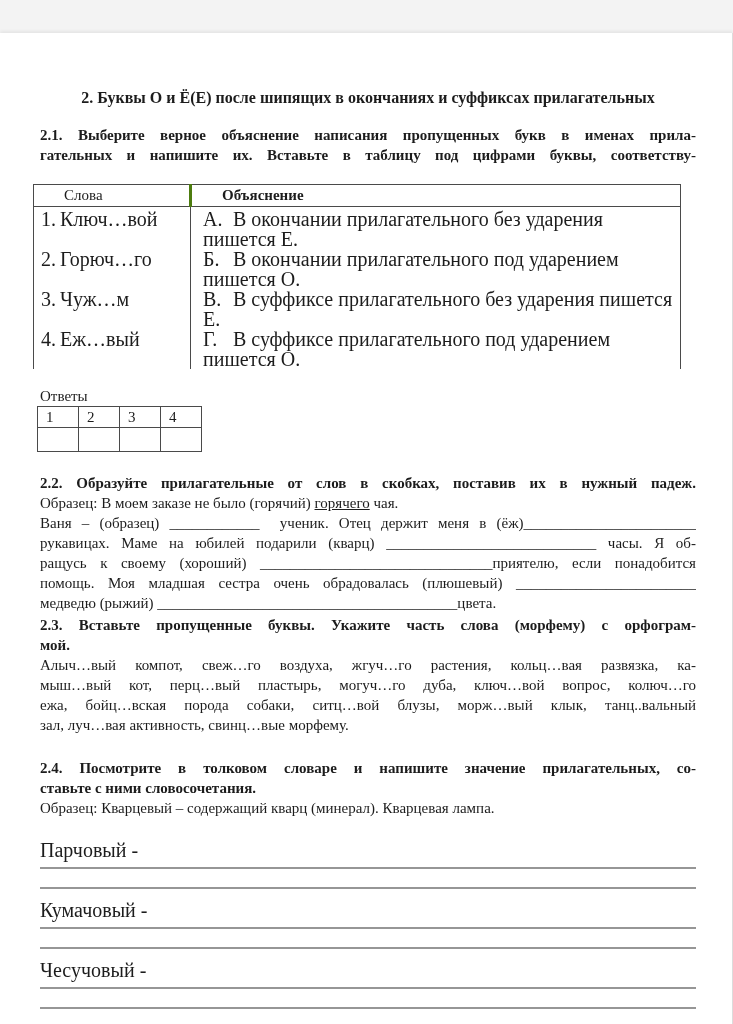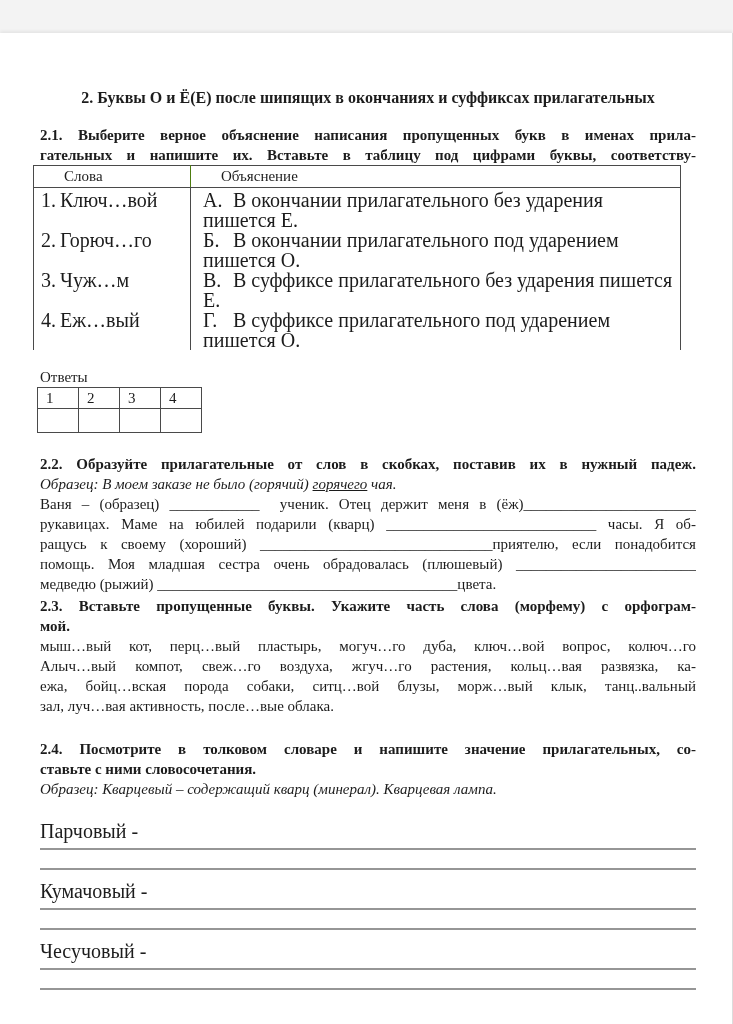--- a/index.html
+++ b/index.html
@@ -19,40 +19,40 @@
     box-shadow:0 -2px 3px rgba(0,0,0,0.06);
     padding:40px 36px 40px 40px;
   }
   .title {
     font-size:16px; font-weight:bold; text-align:center;
     line-height:21px; margin:14px;
   }
   .line  { font-size:15px; line-height:20px; height:20px; overflow:hidden; white-space:pre-wrap; }
   .j     { text-align:justify; text-align-last:justify; }
   .b     { font-weight:bold; }
-  .i     { font-style:italic; }
+  .i     { }
   .mt-s21      { margin-top:17px; }
   .mt-answers  { margin-top:19px; }
   .mt-s22      { margin-top:21px; }
   .mt-s23      { margin-top:2px; }
   .mt-s24      { margin-top:23px; }
 
   table { border-collapse:collapse; }
   .words-table {
-    margin:0 0 0 -7px; width:648px; table-layout:fixed;
+    margin:19px 0 0 -7px; width:648px; table-layout:fixed;
     font-size:15px;
     border:1px solid #4a4a4a; border-bottom:none;
   }
   .words-table col.c1 { width:157px; }
   .words-table th {
     font-weight:normal; text-align:left;
     border-bottom:1px solid #4a4a4a;
     padding:1px 0 2px 30px; height:18px;
   }
-  .words-table th.expl { border-left:1px solid #4d7c0f; }
+  .words-table th.expl { border-left:3px solid #4d7c0f;font-weight:bold; }
   .words-table td { padding:0 0 0 7px; height:20px; vertical-align:top; font-size:20px; line-height:20px; }
   .words-table td.expl { border-left:1px solid #4a4a4a; padding-left:12px; }
   .words-table tbody tr:first-child td { padding-top:2px; }
   .num    { display:inline-block; width:19px; }
   .letter { display:inline-block; width:30px; }
 
   .answers-label { font-size:15px; line-height:17px; }
   .answers-table { margin-top:1px; margin-left:-3px; font-size:15px; }
   .answers-table td {
     border:1px solid #4a4a4a; width:32px;
@@ -139,24 +139,24 @@
       <div class="line j">Ваня – (образец) ____________  ученик. Отец держит меня в (ёж)_______________________</div>
       <div class="line j">рукавицах. Маме на юбилей подарили (кварц) ____________________________ часы. Я об-</div>
       <div class="line j">ращусь к своему (хороший) _______________________________приятелю, если понадобится</div>
       <div class="line j">помощь. Моя младшая сестра очень обрадовалась (плюшевый) ________________________</div>
       <div class="line">медведю (рыжий) ________________________________________цвета.</div>
     </div>
 
     <div class="mt-s23">
       <div class="line j b">2.3. Вставьте пропущенные буквы. Укажите часть слова (морфему) с орфограм-</div>
       <div class="line b">мой.</div>
+      <div class="line j">Алыч…вый компот, свеж…го воздуха, жгуч…го растения, кольц…вая развязка, ка-</div>
       <div class="line j">мыш…вый кот, перц…вый пластырь, могуч…го дуба, ключ…вой вопрос, колюч…го</div>
-      <div class="line j">Алыч…вый компот, свеж…го воздуха, жгуч…го растения, кольц…вая развязка, ка-</div>
       <div class="line j">ежа, бойц…вская порода собаки, ситц…вой блузы, морж…вый клык, танц..вальный</div>
-      <div class="line">зал, луч…вая активность, после…вые облака.</div>
+      <div class="line">зал, луч…вая активность, свинц…вые морфему.</div>
     </div>
 
     <div class="mt-s24">
       <div class="line j b">2.4. Посмотрите в толковом словаре и напишите значение прилагательных, со-</div>
       <div class="line b">ставьте с ними словосочетания.</div>
       <div class="line i">Образец: Кварцевый – содержащий кварц (минерал). Кварцевая лампа.</div>
 
       <div class="dict-item first">
         <div class="dict-label">Парчовый -</div>
         <div class="rule r1"></div>

